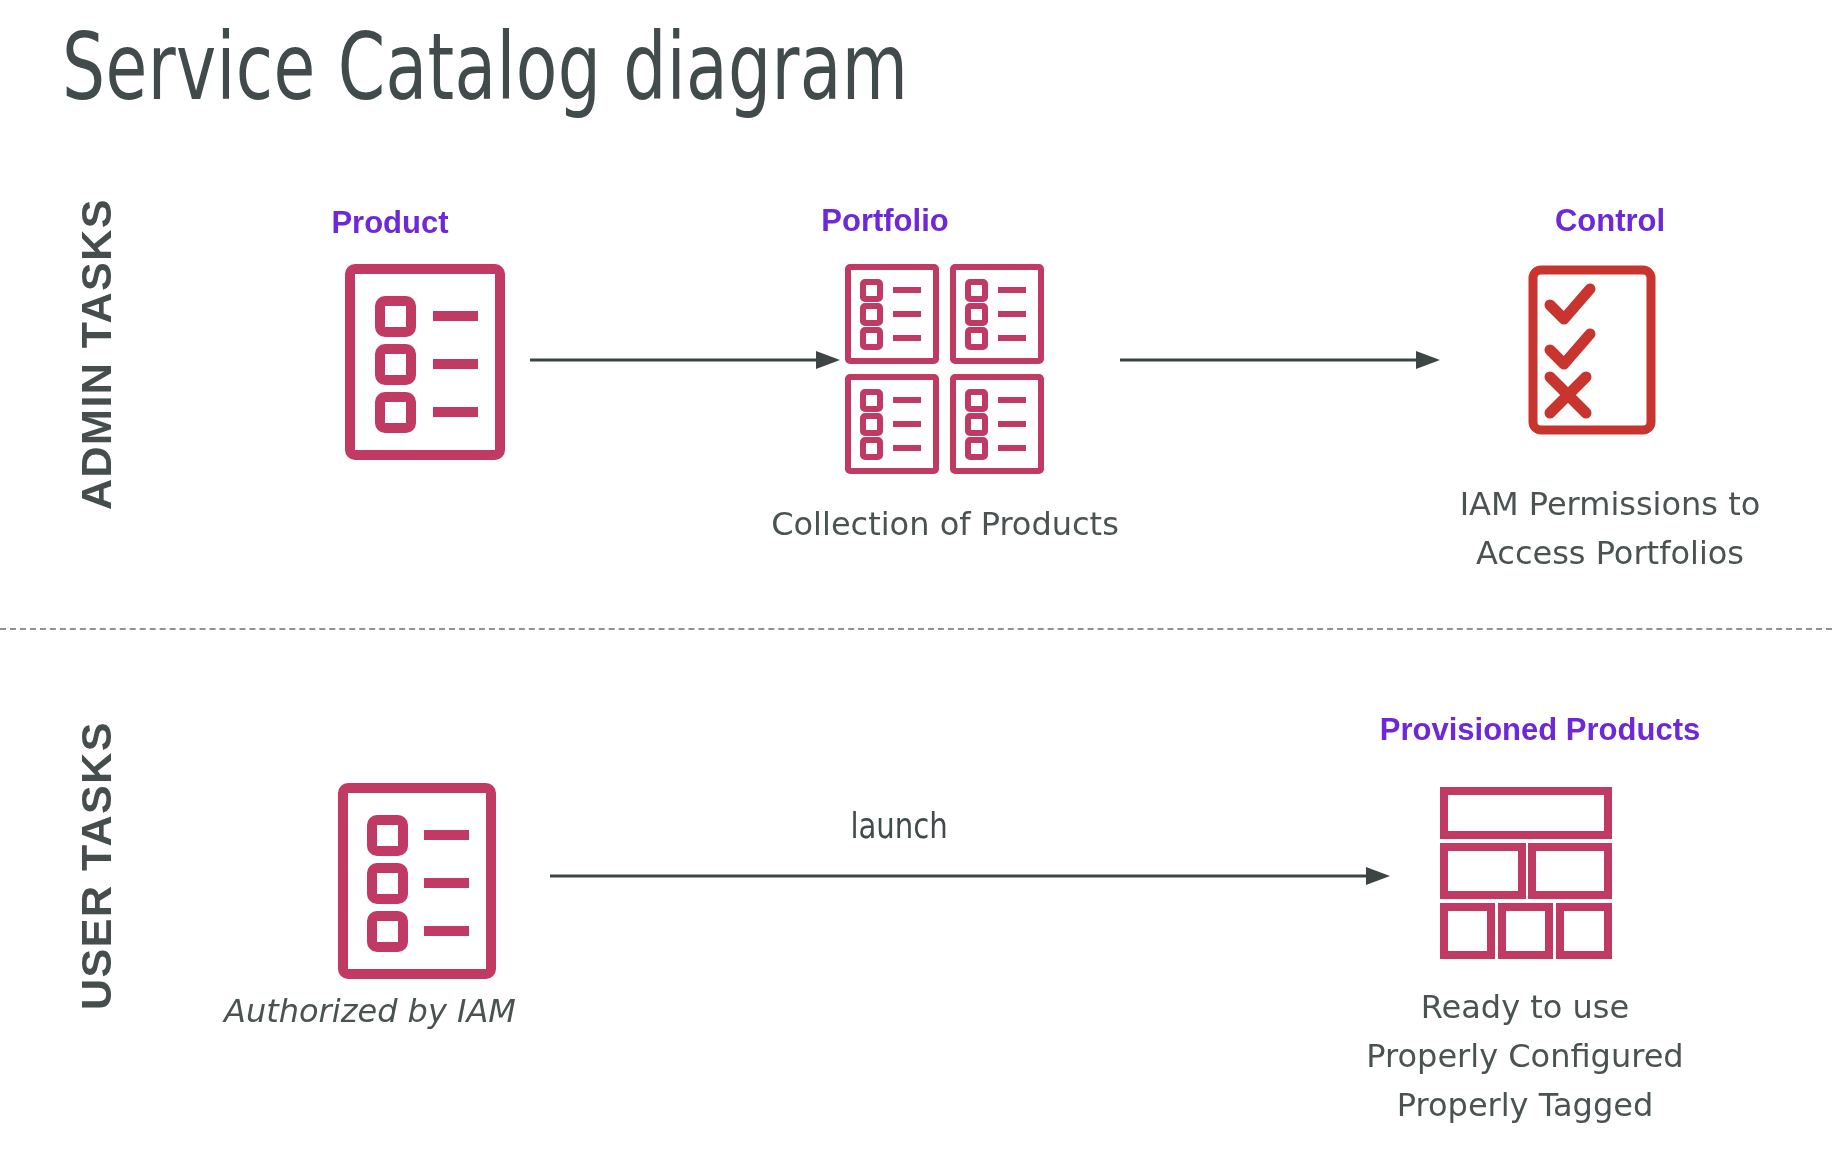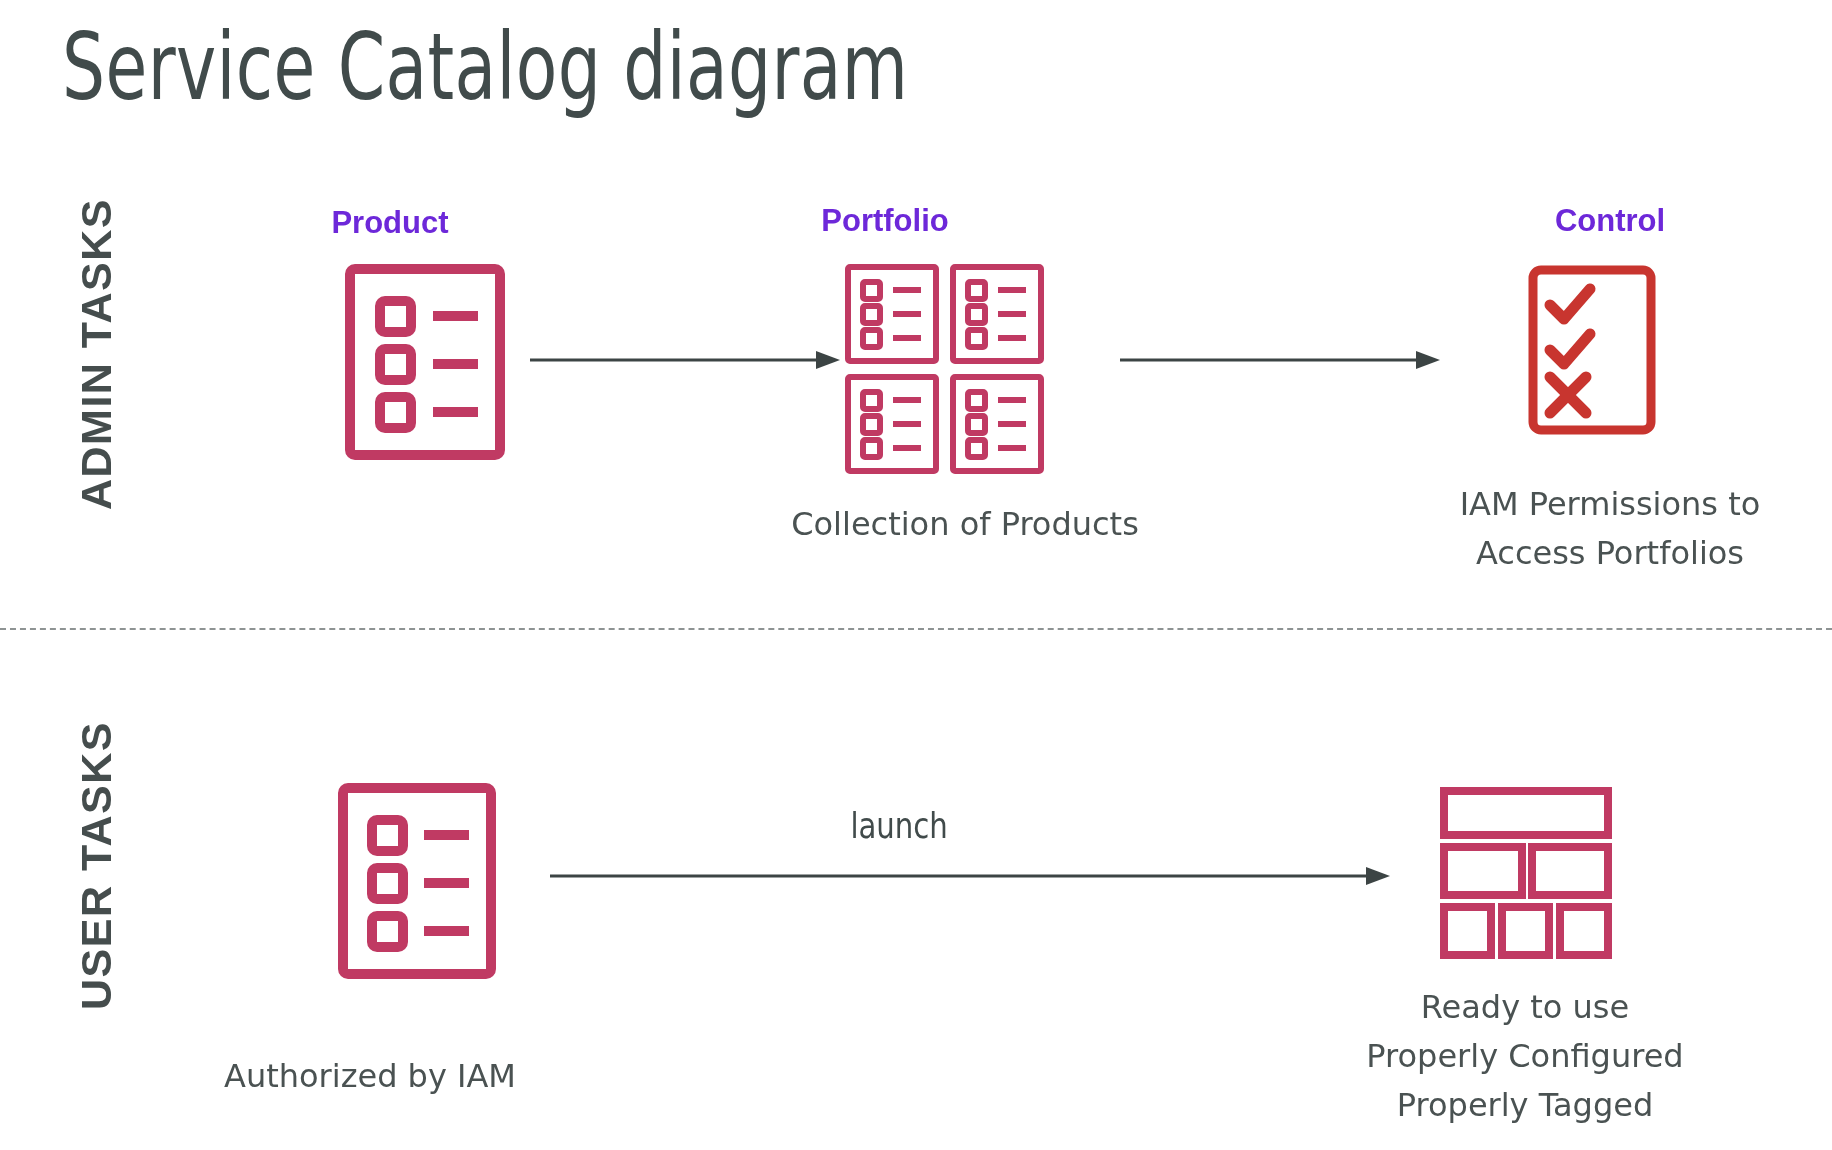--- a/index.html
+++ b/index.html
@@ -189,21 +189,21 @@
           <line x1="48" y1="26" x2="76" y2="26" stroke="#C03A63" stroke-width="6"></line>
           <rect x="18" y="42" width="17" height="17" rx="2" ry="2" fill="none" stroke="#C03A63" stroke-width="6"></rect>
           <line x1="48" y1="50" x2="76" y2="50" stroke="#C03A63" stroke-width="6"></line>
           <rect x="18" y="66" width="17" height="17" rx="2" ry="2" fill="none" stroke="#C03A63" stroke-width="6"></rect>
           <line x1="48" y1="74" x2="76" y2="74" stroke="#C03A63" stroke-width="6"></line>
         </g>
       </g>
     </svg>
   </div>
 
-  <div class="node-caption" style="left:720px; top:500px; width:490px;">Collection of Products</div>
+  <div class="node-caption" style="left:700px; top:500px; width:490px;">Collection of Products</div>
 
   <div class="arrow" style="left:1120px; top:348px;">
     <svg width="320" height="24" viewBox="0 0 320 24">
       <line x1="0" y1="12" x2="296" y2="12" stroke="#3C4444" stroke-width="3"></line>
       <polygon points="296,3 320,12 296,21" fill="#3C4444"></polygon>
     </svg>
   </div>
 
   <div class="node-title" style="left:1440px; top:203px; width:340px;">Control</div>
 
@@ -229,31 +229,32 @@
       <rect x="5" y="5" width="148" height="186" rx="5" ry="5" fill="none" stroke="#C03A63" stroke-width="10"></rect>
       <rect x="34" y="37" width="31" height="31" rx="5" ry="5" fill="none" stroke="#C03A63" stroke-width="10"></rect>
       <line x1="86" y1="52" x2="131" y2="52" stroke="#C03A63" stroke-width="10"></line>
       <rect x="34" y="85" width="31" height="31" rx="5" ry="5" fill="none" stroke="#C03A63" stroke-width="10"></rect>
       <line x1="86" y1="100" x2="131" y2="100" stroke="#C03A63" stroke-width="10"></line>
       <rect x="34" y="133" width="31" height="31" rx="5" ry="5" fill="none" stroke="#C03A63" stroke-width="10"></rect>
       <line x1="86" y1="148" x2="131" y2="148" stroke="#C03A63" stroke-width="10"></line>
     </svg>
   </div>
 
-  <div class="node-caption" style="left:160px; top:1052px; width:420px;">Authorized by IAM</div>
+  <div class="node-caption" style="left:160px; top:987px; width:420px;font-style:italic;">Authorized by IAM</div>
 
   <div class="arrow-label" style="left:845px; top:805px;">launch</div>
 
   <div class="arrow" style="left:550px; top:864px;">
     <svg width="840" height="24" viewBox="0 0 840 24">
       <line x1="0" y1="12" x2="816" y2="12" stroke="#3C4444" stroke-width="3"></line>
       <polygon points="816,3 840,12 816,21" fill="#3C4444"></polygon>
     </svg>
   </div>
 
+  <div class="node-title" style="left:1330px; top:712px; width:420px;">Provisioned Products</div>
 
   <div class="icon-wrap" style="left:1440px; top:787px;">
     <svg width="172" height="175" viewBox="0 0 172 175" aria-hidden="true">
 
       <rect x="4" y="4" width="164" height="44" fill="none" stroke="#C03A63" stroke-width="8"></rect>
 
       <rect x="4" y="60" width="78" height="48" fill="none" stroke="#C03A63" stroke-width="8"></rect>
       <rect x="92" y="60" width="76" height="48" fill="none" stroke="#C03A63" stroke-width="8"></rect>
 
       <rect x="4" y="120" width="47" height="48" fill="none" stroke="#C03A63" stroke-width="8"></rect>

